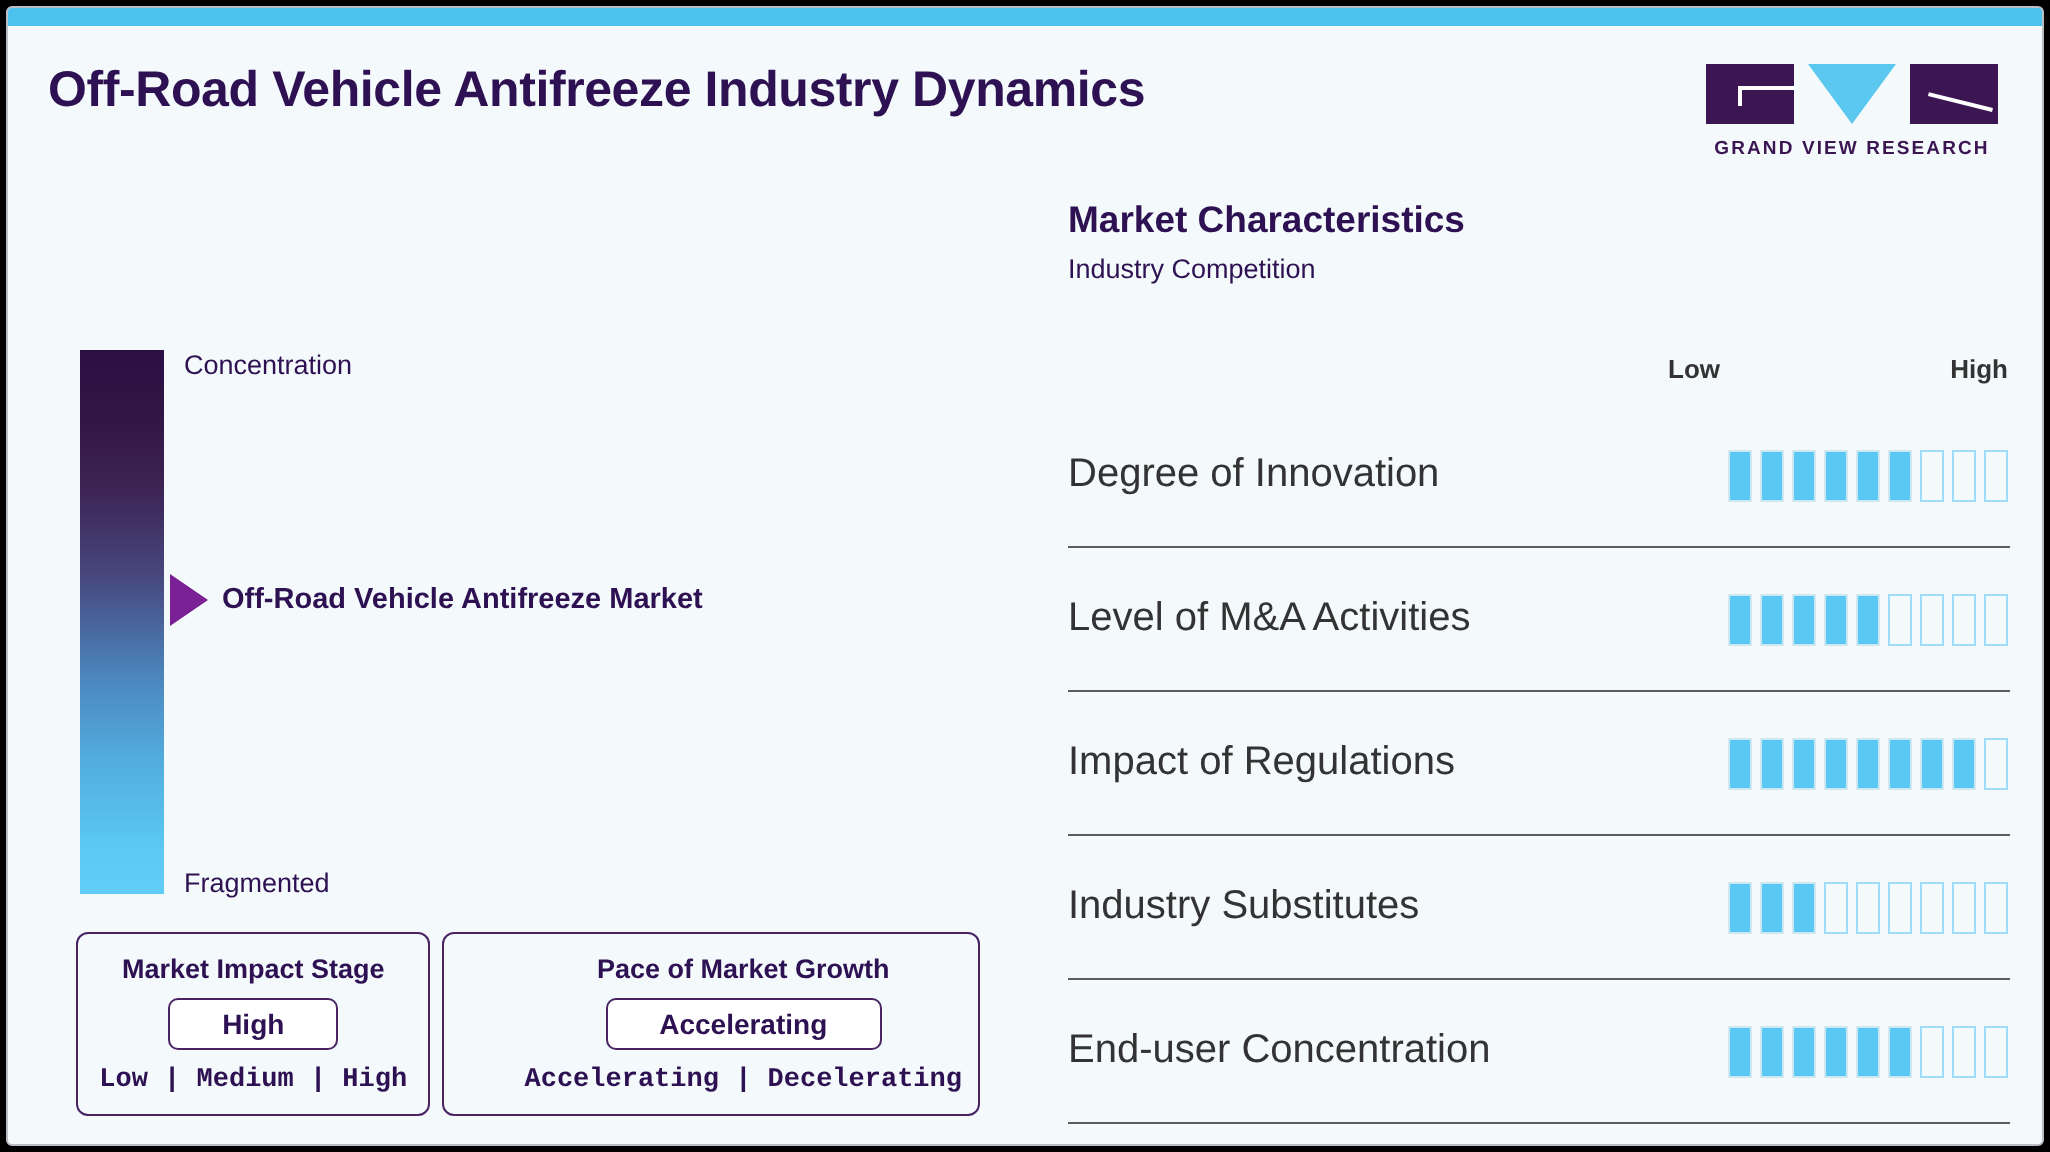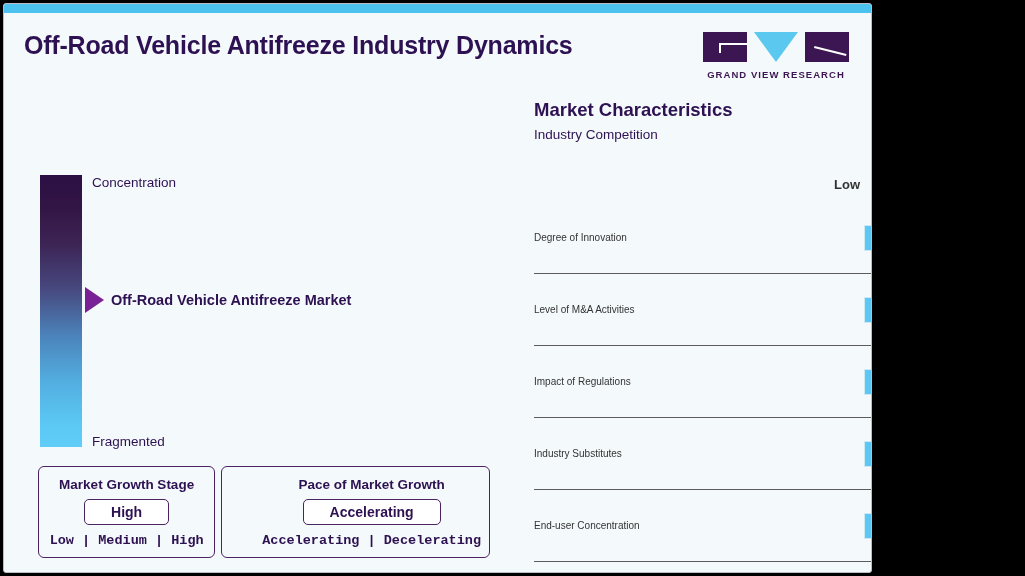--- a/index.html
+++ b/index.html
@@ -6,21 +6,21 @@
   html, body {
     width: 1025px; height: 576px;
     background: #000000;
     font-family: "Liberation Sans", sans-serif;
     overflow: hidden;
   }
 
   .frame {
     position: absolute;
     left: 3px; top: 3px;
-    width: 869px; height: 570px;
+    width: 1019px; height: 570px;
     background: #f4f9fb;
     border: 1px solid #b9bdc4;
     border-radius: 3px;
     overflow: hidden;
   }
 
   .topbar {
     position: absolute;
     left: 0; top: 0;
     width: 100%; height: 9px;
@@ -234,21 +234,21 @@
     width: 471px;
   }
   .char-row {
     height: 72px;
     display: flex;
     align-items: center;
     justify-content: space-between;
     border-bottom: 1.2px solid #5c5c5c;
   }
   .char-label {
-    font-size: 10px;
+    font-size: 20px;
     color: #333333;
     white-space: nowrap;
   }
   .meter {
     display: flex;
     gap: 4px;
     padding-right: 1px;
   }
   .tick {
     width: 12px; height: 26px;
@@ -291,21 +291,21 @@
 
       <div class="marker">
         <div class="marker-arrow"></div>
         <div class="marker-label">Off-Road Vehicle Antifreeze Market</div>
       </div>
     </div>
 
     <div class="boxes">
 
       <div class="info-box">
-        <div class="box-title">Market Growth Stage</div>
+        <div class="box-title">Market Impact Stage</div>
         <div class="box-value">High</div>
         <div class="box-scale">Low | Medium | High</div>
       </div>
 
       <div class="info-box wide">
         <div class="box-title">Pace of Market Growth</div>
         <div class="box-value">Accelerating</div>
         <div class="box-scale">Accelerating | Decelerating</div>
       </div>
 

